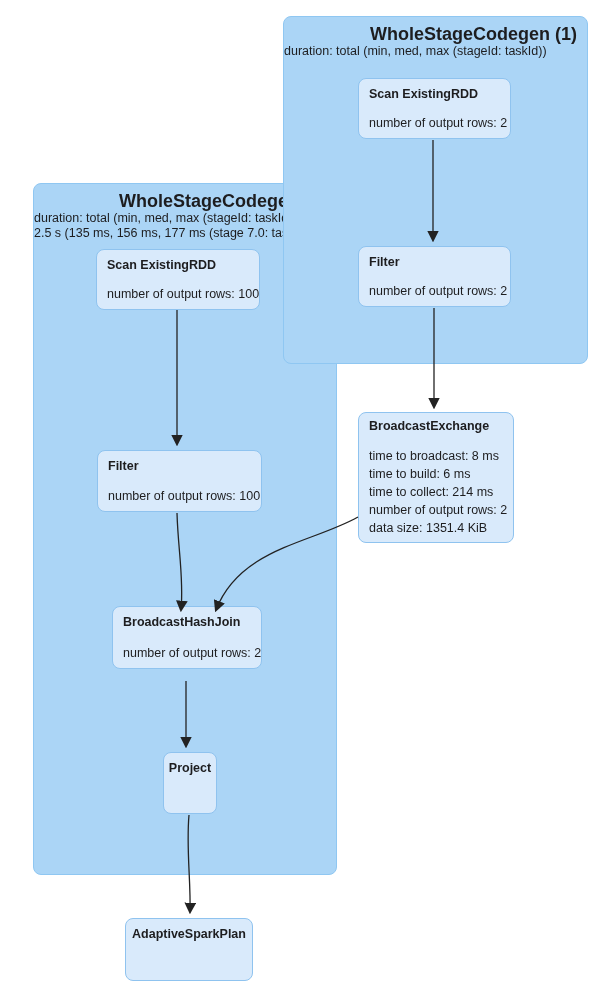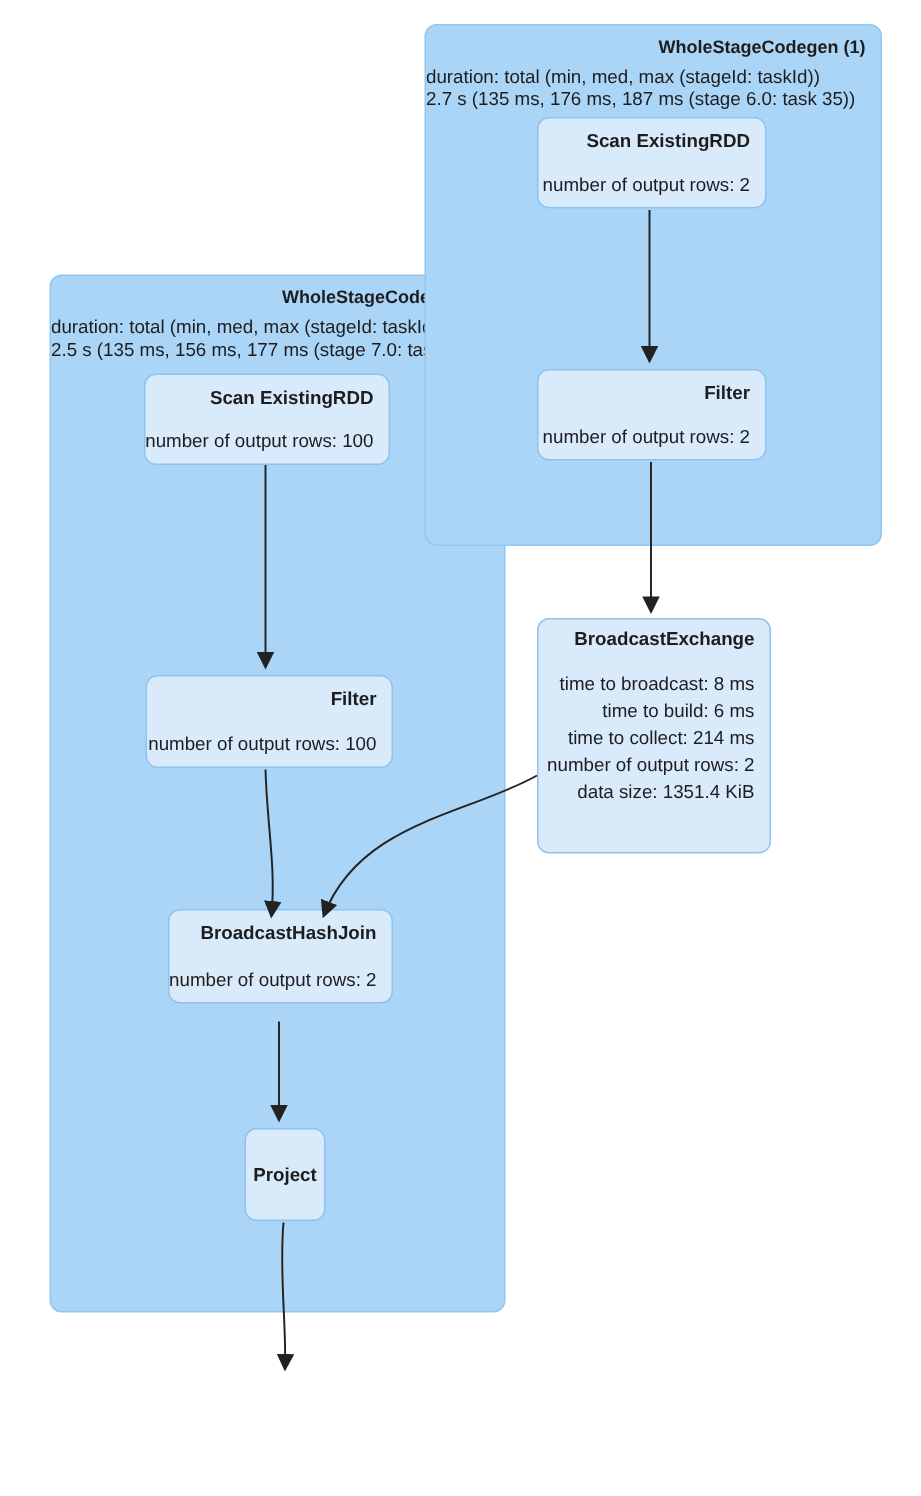--- a/index.html
+++ b/index.html
@@ -15,50 +15,49 @@
     position:absolute;
     background:var(--cluster-fill,#abd5f6);
     border:1px solid var(--cluster-border,#8fc7f2);
     border-radius:8px;
     box-sizing:border-box;
   }
   .cluster-right{left:283px;top:16px;width:305px;height:348px;z-index:2;}
   .cluster-left{left:33px;top:183px;width:304px;height:692px;z-index:1;}
   .cluster-title{
     position:absolute;top:7px;right:10px;
-    font-size:12px;font-weight:700;white-space:nowrap;
+    font-size:18px;font-weight:700;white-space:nowrap;
   }
   .cluster-duration{
     position:absolute;top:27px;left:0;right:0;
     text-align:left;font-size:12.5px;line-height:14.5px;
   }
   .cluster-duration div{white-space:nowrap;}
   .node{
     position:absolute;
     background:var(--node-fill,#d9eafb);
     border:1px solid var(--node-border,#8fc3ef);
     border-radius:8px;
     box-sizing:border-box;
     display:flex;flex-direction:column;justify-content:space-between;
     padding:8px 10px;
-    align-items:flex-end;
   }
   .node-title{font-size:12.5px;font-weight:700;white-space:nowrap;}
   .node-metric{font-size:12.5px;white-space:nowrap;}
-  .node-center{justify-content:center;align-items:center;padding:8px 4px;}
+  .node-center{align-items:center;padding:8px 4px;}
   
   .n-scan1{left:74px;top:61px;width:153px;height:61px;}
   .n-filter1{left:74px;top:229px;width:153px;height:61px;}
   
   .n-scan2{left:62px;top:65px;width:164px;height:61px;}
   .n-filter2{left:63px;top:266px;width:165px;height:62px;}
   .n-bhj{left:78px;top:422px;width:150px;height:63px;}
   .n-project{left:129px;top:568px;width:54px;height:62px;}
   
-  .n-bex{left:358px;top:412px;width:156px;height:157px;z-index:2;padding:6px 10px 5px;}
+  .n-bex{left:358px;top:412px;width:156px;height:131px;z-index:2;padding:6px 10px 5px;}
   .n-bex .node-title{margin-bottom:14px;}
   .n-bex .node-metric{line-height:18px;}
   .n-bex{justify-content:flex-start;}
   .n-asp{left:125px;top:918px;width:128px;height:63px;z-index:1;}
   .edges{
     position:absolute;left:0;top:0;z-index:5;pointer-events:none;
   }
   .edge{fill:none;stroke:var(--edge,#222222);stroke-width:1.3px;}
 </style>
 </head>
@@ -90,21 +89,20 @@
 
     <div class="node node-center n-project">
       <div class="node-title">Project</div>
     </div>
   </section>
 
   <section class="cluster cluster-right">
     <div class="cluster-title">WholeStageCodegen (1)</div>
     <div class="cluster-duration">
       <div>duration: total (min, med, max (stageId: taskId))</div>
-      <div>2.7 s (135 ms, 176 ms, 187 ms (stage 6.0: task 35))</div>
     </div>
 
     <div class="node n-scan1">
       <div class="node-title">Scan ExistingRDD</div>
       <div class="node-metric">number of output rows: 2</div>
     </div>
 
     <div class="node n-filter1">
       <div class="node-title">Filter</div>
       <div class="node-metric">number of output rows: 2</div>
@@ -113,20 +111,23 @@
 
   <div class="node n-bex">
     <div class="node-title">BroadcastExchange</div>
     <div class="node-metric">time to broadcast: 8 ms</div>
     <div class="node-metric">time to build: 6 ms</div>
     <div class="node-metric">time to collect: 214 ms</div>
     <div class="node-metric">number of output rows: 2</div>
     <div class="node-metric">data size: 1351.4 KiB</div>
   </div>
 
+  <div class="node node-center n-asp">
+    <div class="node-title">AdaptiveSparkPlan</div>
+  </div>
 
   <svg class="edges" width="614" height="997" viewBox="0 0 614 997" aria-hidden="true">
     <defs>
       <marker id="arrow" viewBox="0 0 10 10" markerWidth="9" markerHeight="9" refX="8" refY="5" orient="auto">
         <path d="M0,0 L10,5 L0,10 z" fill="#222222"></path>
       </marker>
     </defs>
     <path class="edge" d="M433,140 L433,240" marker-end="url(#arrow)"></path>
     <path class="edge" d="M434,308 L434,407" marker-end="url(#arrow)"></path>
     <path class="edge" d="M177,310 L177,444" marker-end="url(#arrow)"></path>

